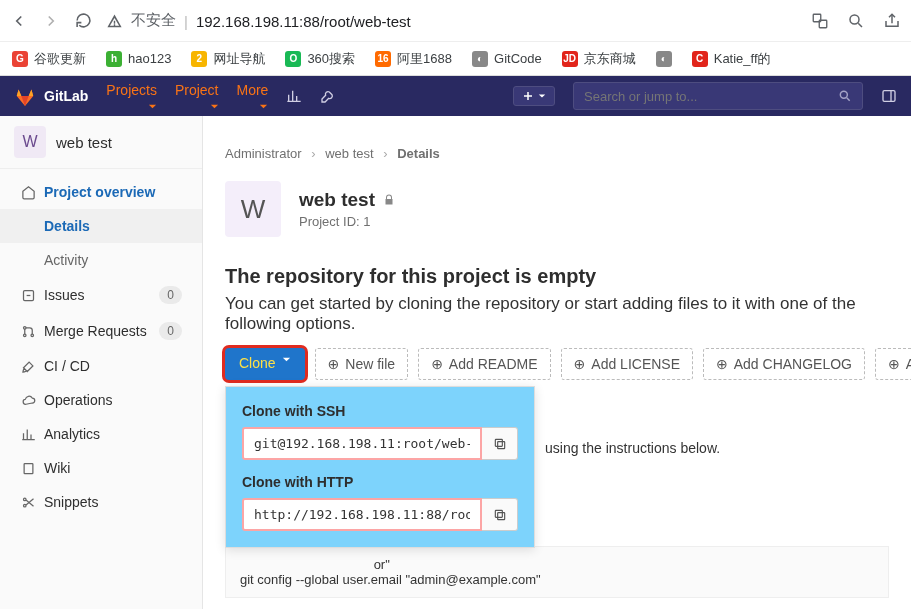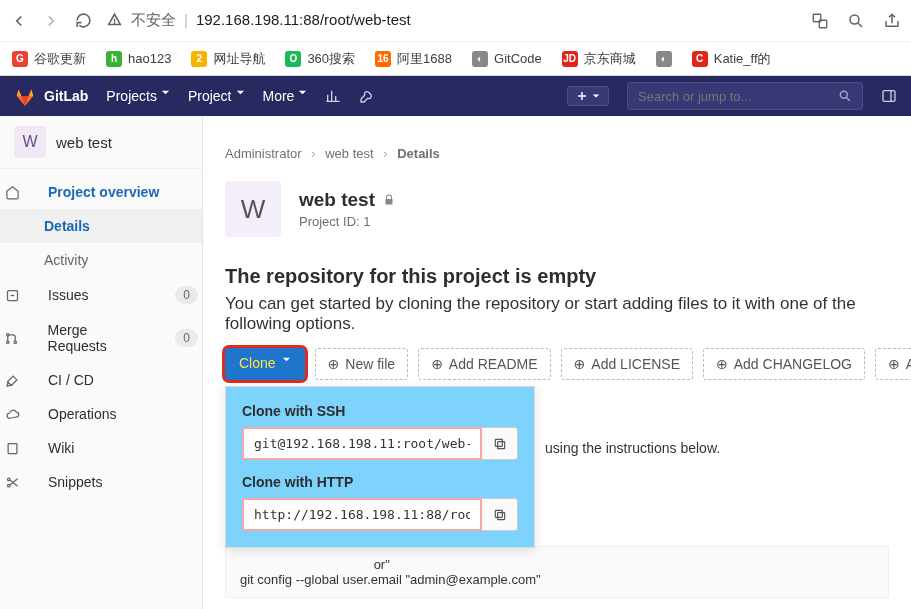--- a/index.html
+++ b/index.html
@@ -2,51 +2,51 @@
 <html><head>
 <meta charset="utf-8">
 <style>
 * { margin: 0; padding: 0; box-sizing: border-box; font-family: -apple-system, BlinkMacSystemFont, "Segoe UI", Helvetica, Arial, sans-serif; }
 body { width: 911px; height: 609px; overflow: hidden; background: #fff; font-size: 14px; color: #2e2e2e; }
 
 
 .browser-bar { display: flex; align-items: center; height: 42px; padding: 0 10px; gap: 14px; border-bottom: 1px solid #eee; }
 .browser-bar .nav-btn { width: 18px; height: 18px; color: #5f6368; cursor: pointer; display: flex; align-items: center; justify-content: center; }
 .browser-bar .nav-btn.disabled { color: #b0b0b0; }
-.url-bar { flex: 1; display: flex; align-items: flex-start; gap: 8px; color: #5f6368; font-size: 15px; }
+.url-bar { flex: 1; display: flex; align-items: flex-end; gap: 8px; color: #5f6368; font-size: 15px; }
 .url-bar .warn-icon { color: #5f6368; }
 .url-bar .unsafe { color: #5f6368; }
 .url-bar .pipe { color: #bbb; }
 .url-bar .url-text { color: #202124; }
 .browser-actions { display: flex; gap: 18px; color: #5f6368; }
 
 
 .bookmarks { display: flex; align-items: center; height: 34px; padding: 0 12px; gap: 20px; border-bottom: 1px solid #ddd; font-size: 13px; color: #3c4043; }
 .bookmark { display: flex; align-items: center; gap: 6px; cursor: pointer; white-space: nowrap; }
 .bm-icon { width: 16px; height: 16px; border-radius: 3px; display: flex; align-items: center; justify-content: center; font-size: 10px; font-weight: bold; color: #fff; }
 
 
 .topnav { display: flex; align-items: center; height: 40px; background: #292961; color: #fff; padding: 0 14px; gap: 18px; font-size: 14px; }
 .topnav .brand { display: flex; align-items: center; gap: 8px; font-weight: 600; }
 .topnav .logo { width: 22px; height: 22px; }
-.topnav .menu { color: #ffffff; cursor: pointer; display: flex; align-items: flex-start; gap: 4px; }
+.topnav .menu { color: #f97316; cursor: pointer; display: flex; align-items: flex-end; gap: 4px; flex-direction: column; }
 .topnav .spacer { flex: 1; }
 .topnav .plus-btn { background: #393876; border: 1px solid #4e4d80; border-radius: 3px; padding: 3px 8px; color: #fff; display:flex; align-items:center; gap:4px; }
-.topnav .search { background: #393876; border: 1px solid #4e4d80; border-radius: 3px; height: 28px; width: 236px; display: flex; align-items: center; padding: 0 10px; color: #a5a3c7; }
+.topnav .search { background: #393876; border: 1px solid #4e4d80; border-radius: 3px; height: 28px; width: 290px; display: flex; align-items: center; padding: 0 10px; color: #a5a3c7; }
 .topnav .search input { background: transparent; border: none; outline: none; color: #fff; flex: 1; font-size: 13px; }
 .topnav .icon-btn { color: #d0cee3; cursor: pointer; }
 
 
 .main { display: flex; height: calc(609px - 42px - 34px - 40px); }
 .sidebar { width: 203px; background: #fafafa; border-right: 1px solid #e5e5e5; overflow-y: auto; }
 .side-header { display: flex; align-items: center; gap: 10px; padding: 10px 14px; border-bottom: 1px solid #eee; }
 .side-avatar { width: 32px; height: 32px; background: #f0e9f5; color: #6b4a8e; display: flex; align-items: center; justify-content: center; border-radius: 4px; font-size: 16px; }
 .side-title { font-size: 15px; color: #2e2e2e; }
 .side-group { padding: 6px 0; }
-.side-item { display: flex; align-items: center; gap: 28px; padding: 9px 4px; color: #2e2e2e; cursor: pointer; font-size: 14px; }
+.side-item { display: flex; align-items: center; gap: 8px; padding: 9px 20px; color: #2e2e2e; cursor: pointer; font-size: 14px; }
 .side-item.active { color: #1b69b6; font-weight: 600; }
 .side-item.sub { padding-left: 44px; color: #666; }
 .side-item.sub.active { color: #1b69b6; background: #f0f0f0; }
 .side-item .badge { margin-left: auto; background: #eaeaea; color: #666; border-radius: 10px; padding: 0 8px; font-size: 12px; line-height: 18px; }
 .side-icon { width: 16px; height: 16px; display: flex; align-items: center; justify-content: center; color: #666; }
 
 
 .content { flex: 1; padding: 30px 22px; overflow: hidden; }
 .crumbs { font-size: 13px; color: #707070; margin-bottom: 20px; }
 .crumbs a { color: #707070; text-decoration: none; }
@@ -281,20 +281,28 @@
           </span>
         <span>CI / CD</span>
       </div>
       <div class="side-item">
         <span class="side-icon">
             <svg width="15" height="15" viewBox="0 0 24 24" fill="none" stroke="currentColor" stroke-width="2">
               <path d="M18 16a4 4 0 0 0 0-8 6 6 0 0 0-11 2 4 4 0 0 0 1 8z"></path>
             </svg>
           </span>
         <span>Operations</span>
+      </div>
+      <div class="side-item">
+        <span class="side-icon">
+            <svg width="15" height="15" viewBox="0 0 24 24" fill="none" stroke="currentColor" stroke-width="2">
+              <path d="M4 20V10M10 20V4M16 20v-8M2 20h20"></path>
+            </svg>
+          </span>
+        <span>Analytics</span>
       </div>
       <div class="side-item">
         <span class="side-icon">
             <svg width="15" height="15" viewBox="0 0 24 24" fill="none" stroke="currentColor" stroke-width="2">
               <rect x="5" y="4" width="14" height="16" rx="1"></rect>
             </svg>
           </span>
         <span>Wiki</span>
       </div>
       <div class="side-item">

